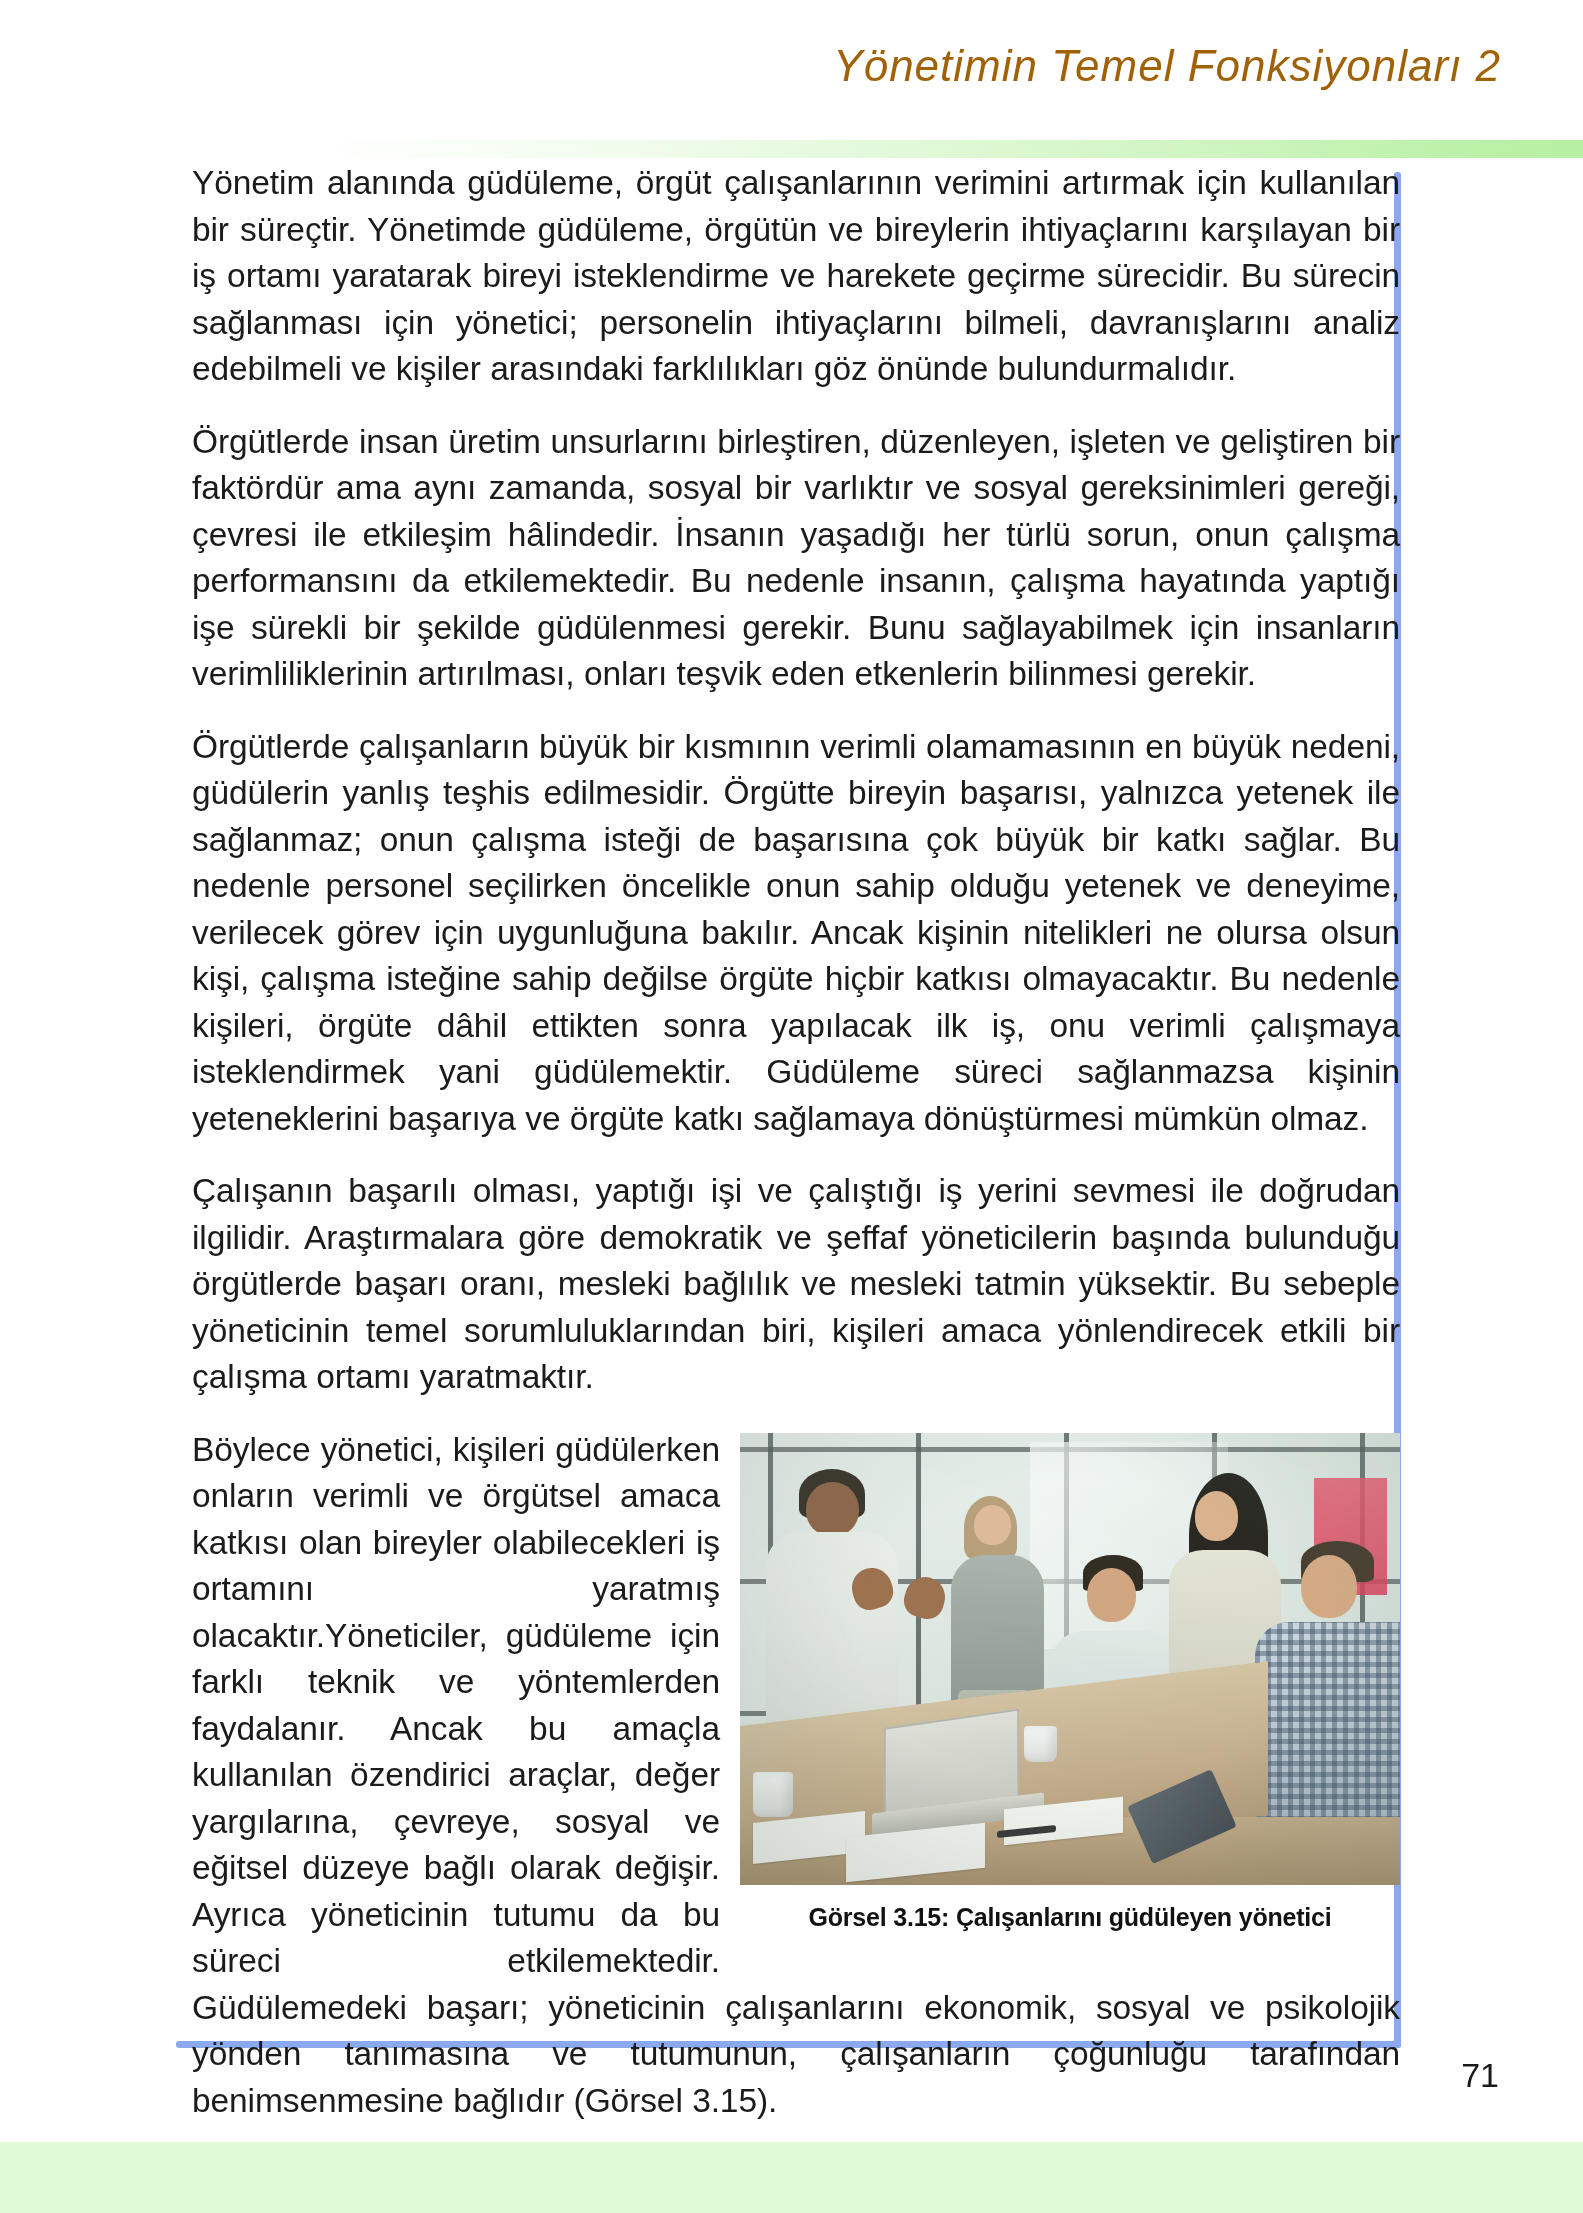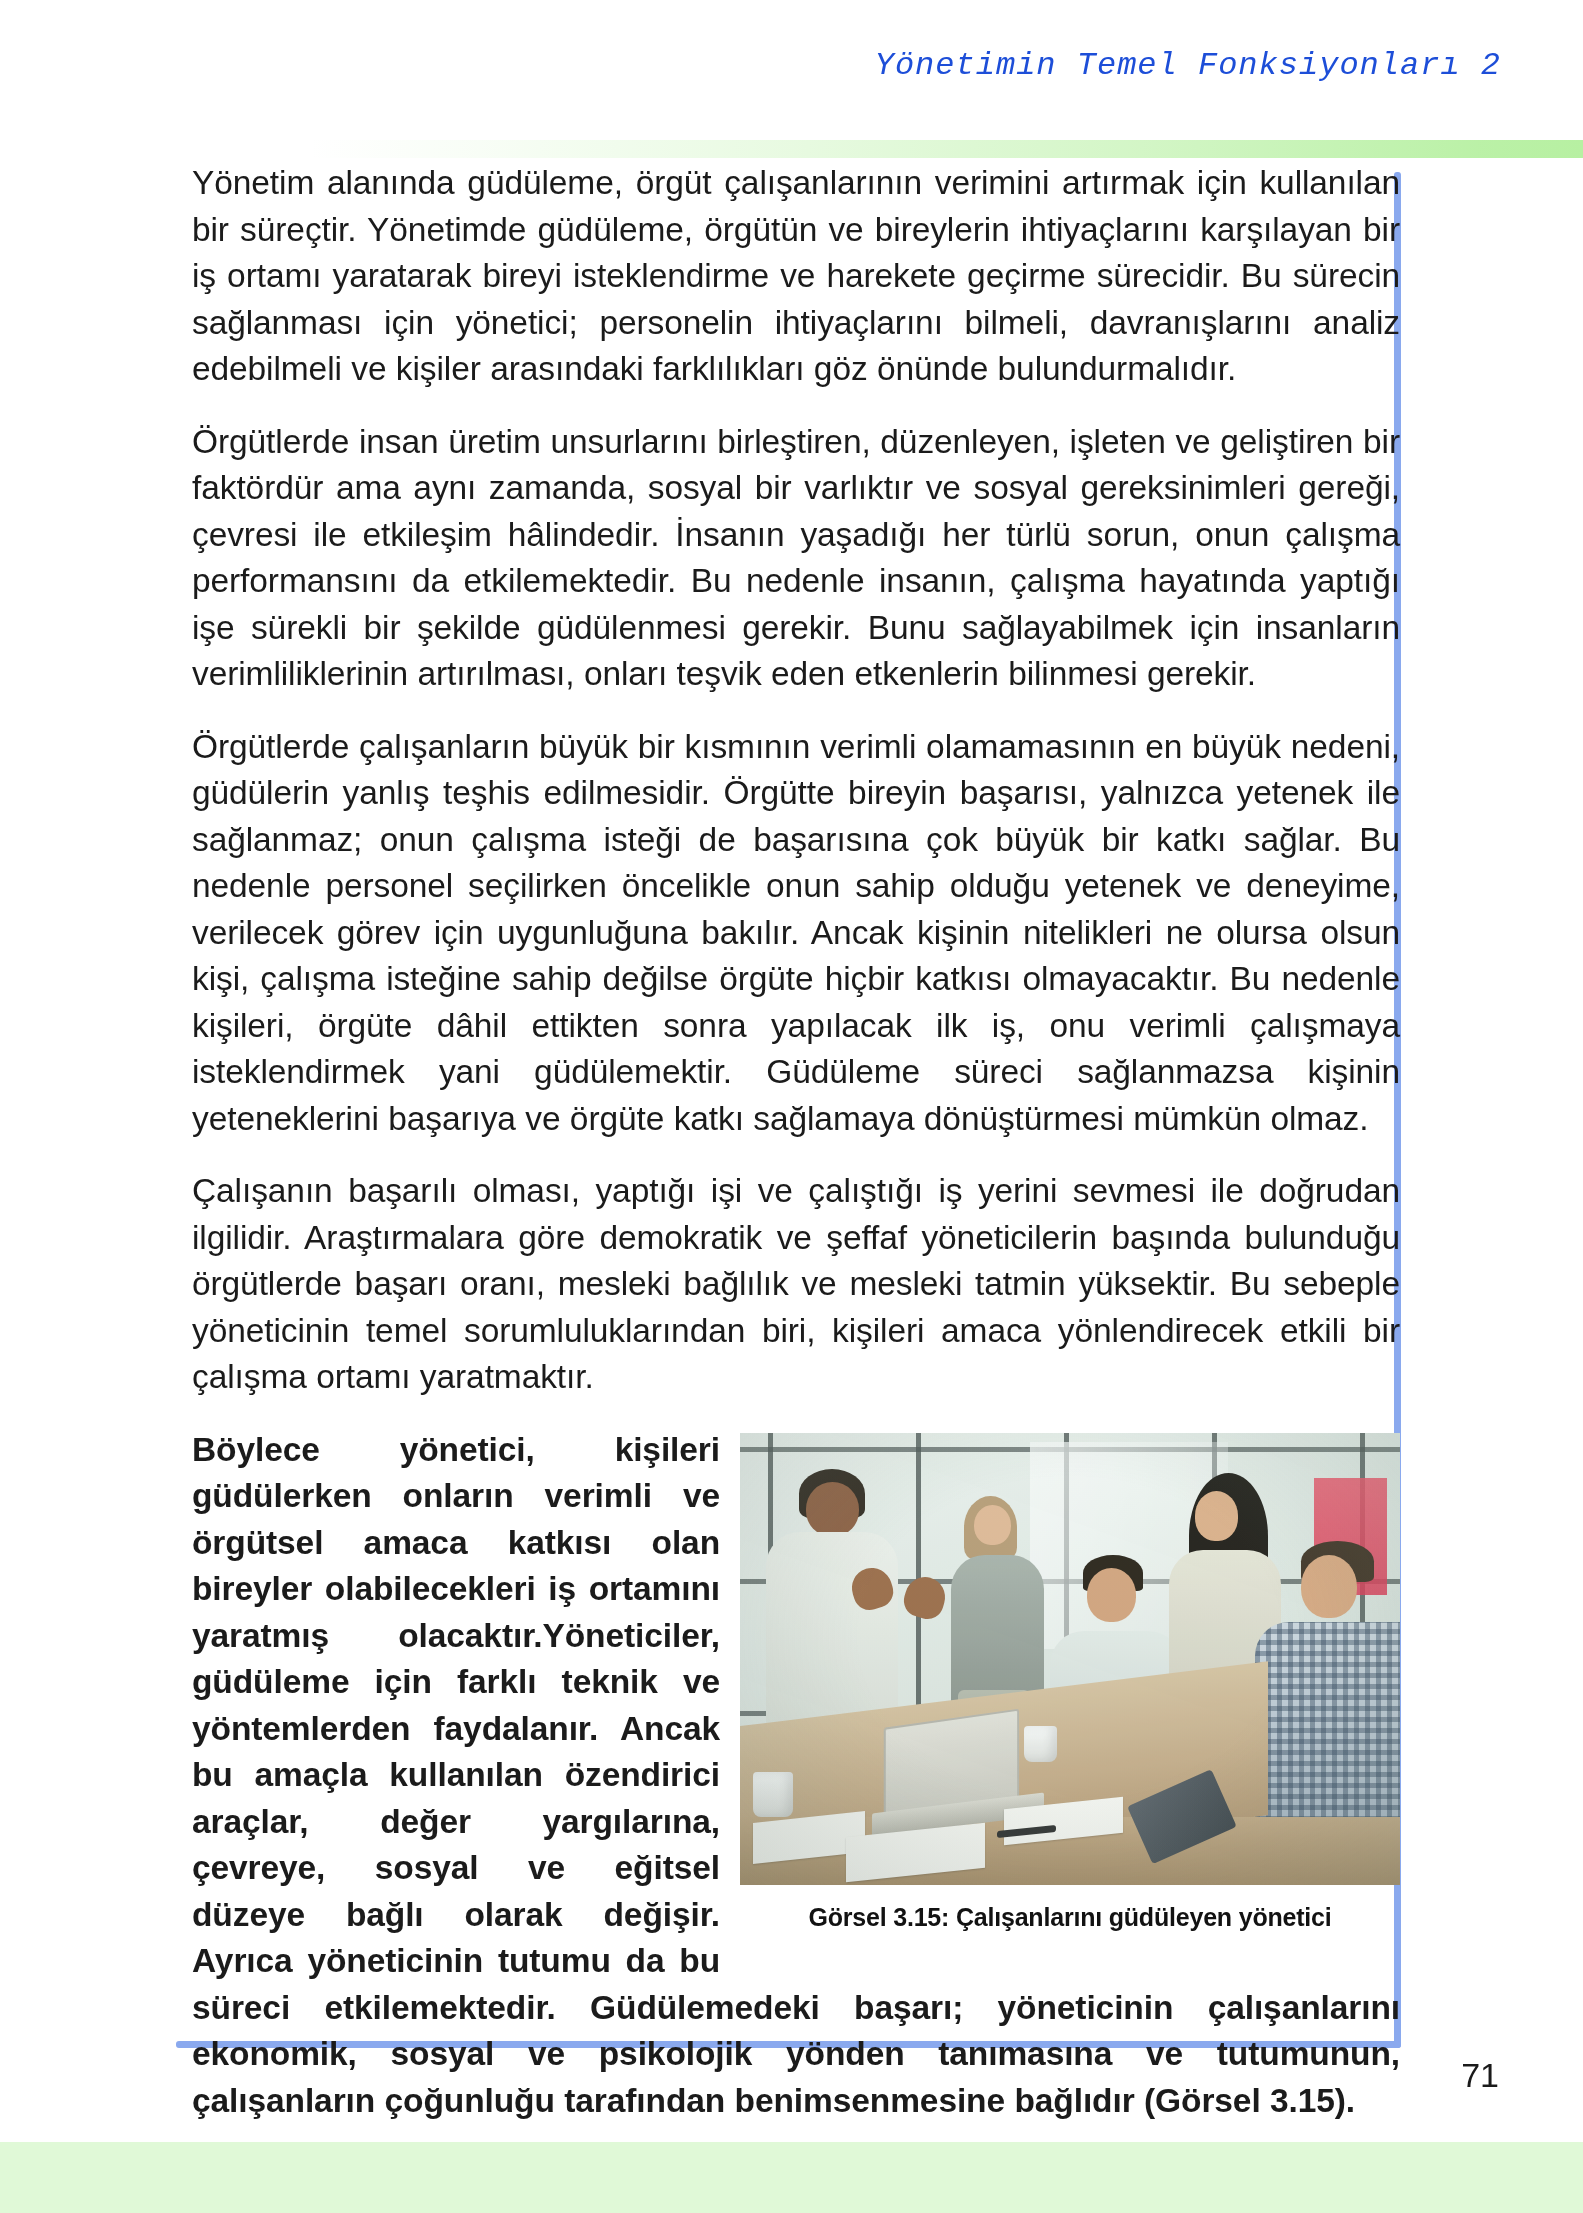--- a/index.html
+++ b/index.html
@@ -25,26 +25,26 @@
   }
 
   
   #header-title {
     position: absolute;
     left: 0;
     right: 52px;
     top: 36px;
     height: 60px;
     text-align: right;
-    font-family: Liberation Mono, monospace;
+    font-family: Liberation Sans, sans-serif;
     font-style: italic;
-    font-size: 32px;
+    font-size: 44px;
     line-height: 60px;
     letter-spacing: 1px;
-    color: #1d4ed8;
+    color: #a16207;
     white-space: nowrap;
     padding-right: 30px;
     box-sizing: border-box;
   }
 
   
   #header-rule {
     position: absolute;
     left: 310px;
     right: 0;
@@ -112,21 +112,21 @@
   p.body {
     margin: 0 0 26px 0;
     font-size: 33.5px;
     line-height: 46.5px;
     color: #1b1b1b;
     text-align: justify;
     text-justify: inter-word;
     letter-spacing: -0.1px;
     word-spacing: 0.2px;
   }
-  p.body:last-child { margin-bottom: 8px; font-weight: bold; }
+  p.body:last-child { margin-bottom: 8px; }
 
   
   #figure {
     float: right;
     width: 660px;
     margin: 6px 0 6px 20px;
     shape-outside: margin-box;
   }
   #figure-image {
     width: 660px;

